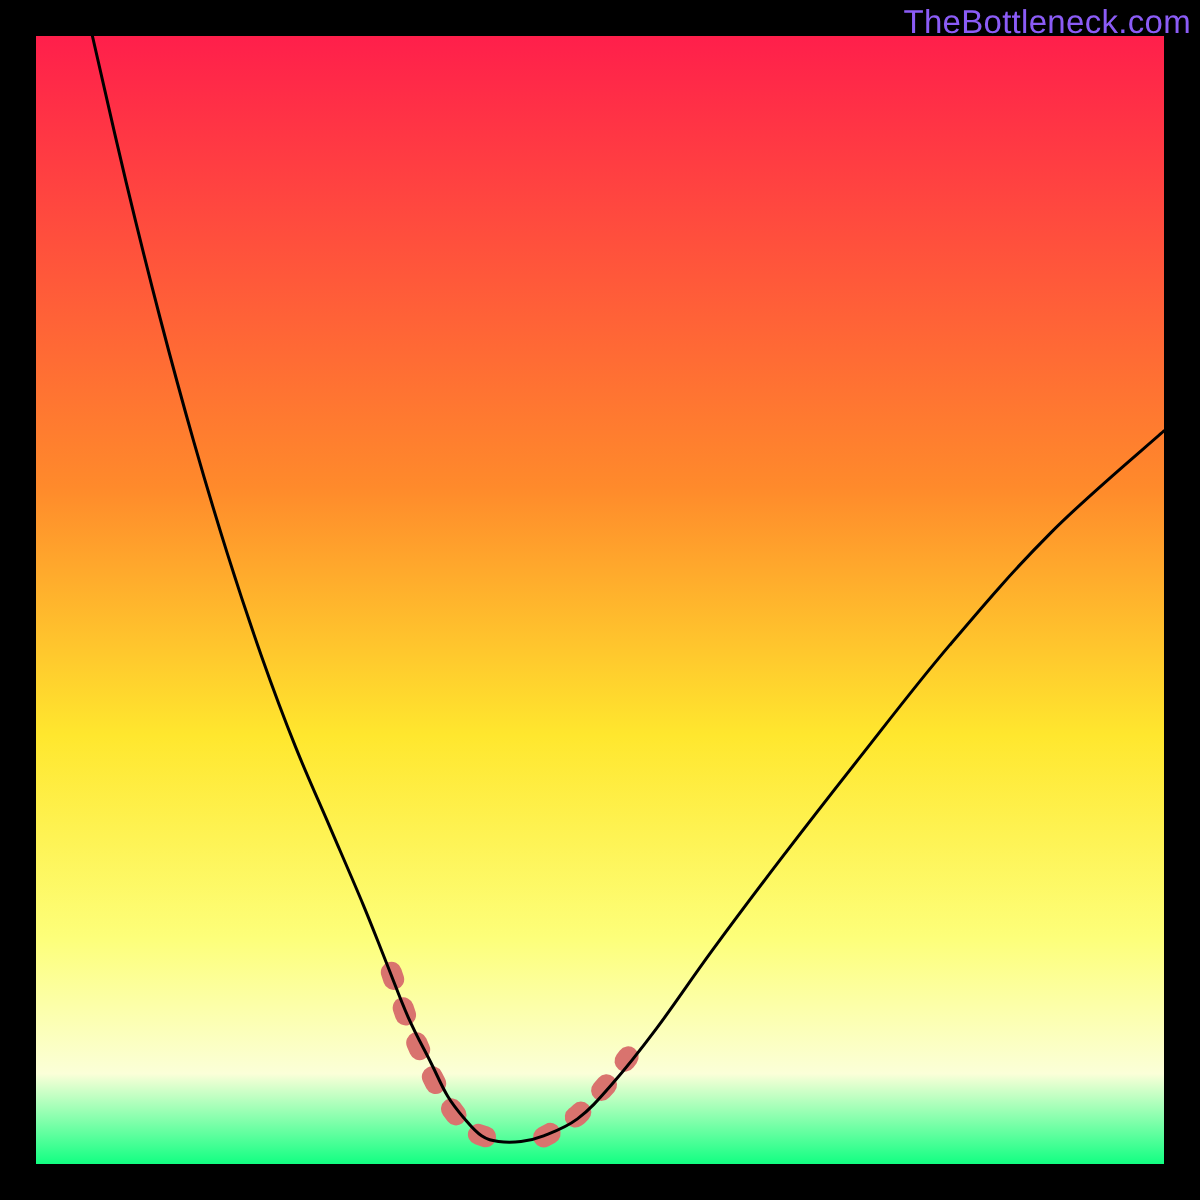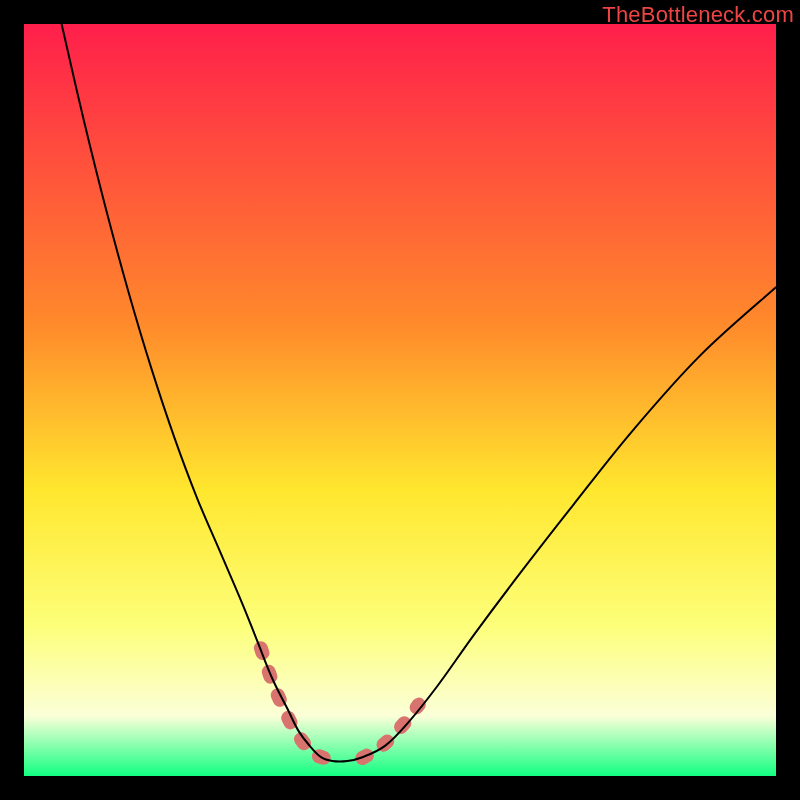--- a/index.html
+++ b/index.html
@@ -23,21 +23,21 @@
     position: absolute;
     left: 0;
     top: 0;
     width: 752px;
     height: 752px;
   }
   .watermark {
     position: absolute;
     top: 2px;
     right: 6px;
-    color: #ef4444;
+    color: #8b5cf6;
     font-size: 22px;
     letter-spacing: 0.2px;
     font-weight: 400;
   }
   svg {
     display: block;
   }
 </style>
 </head>
 <body>

